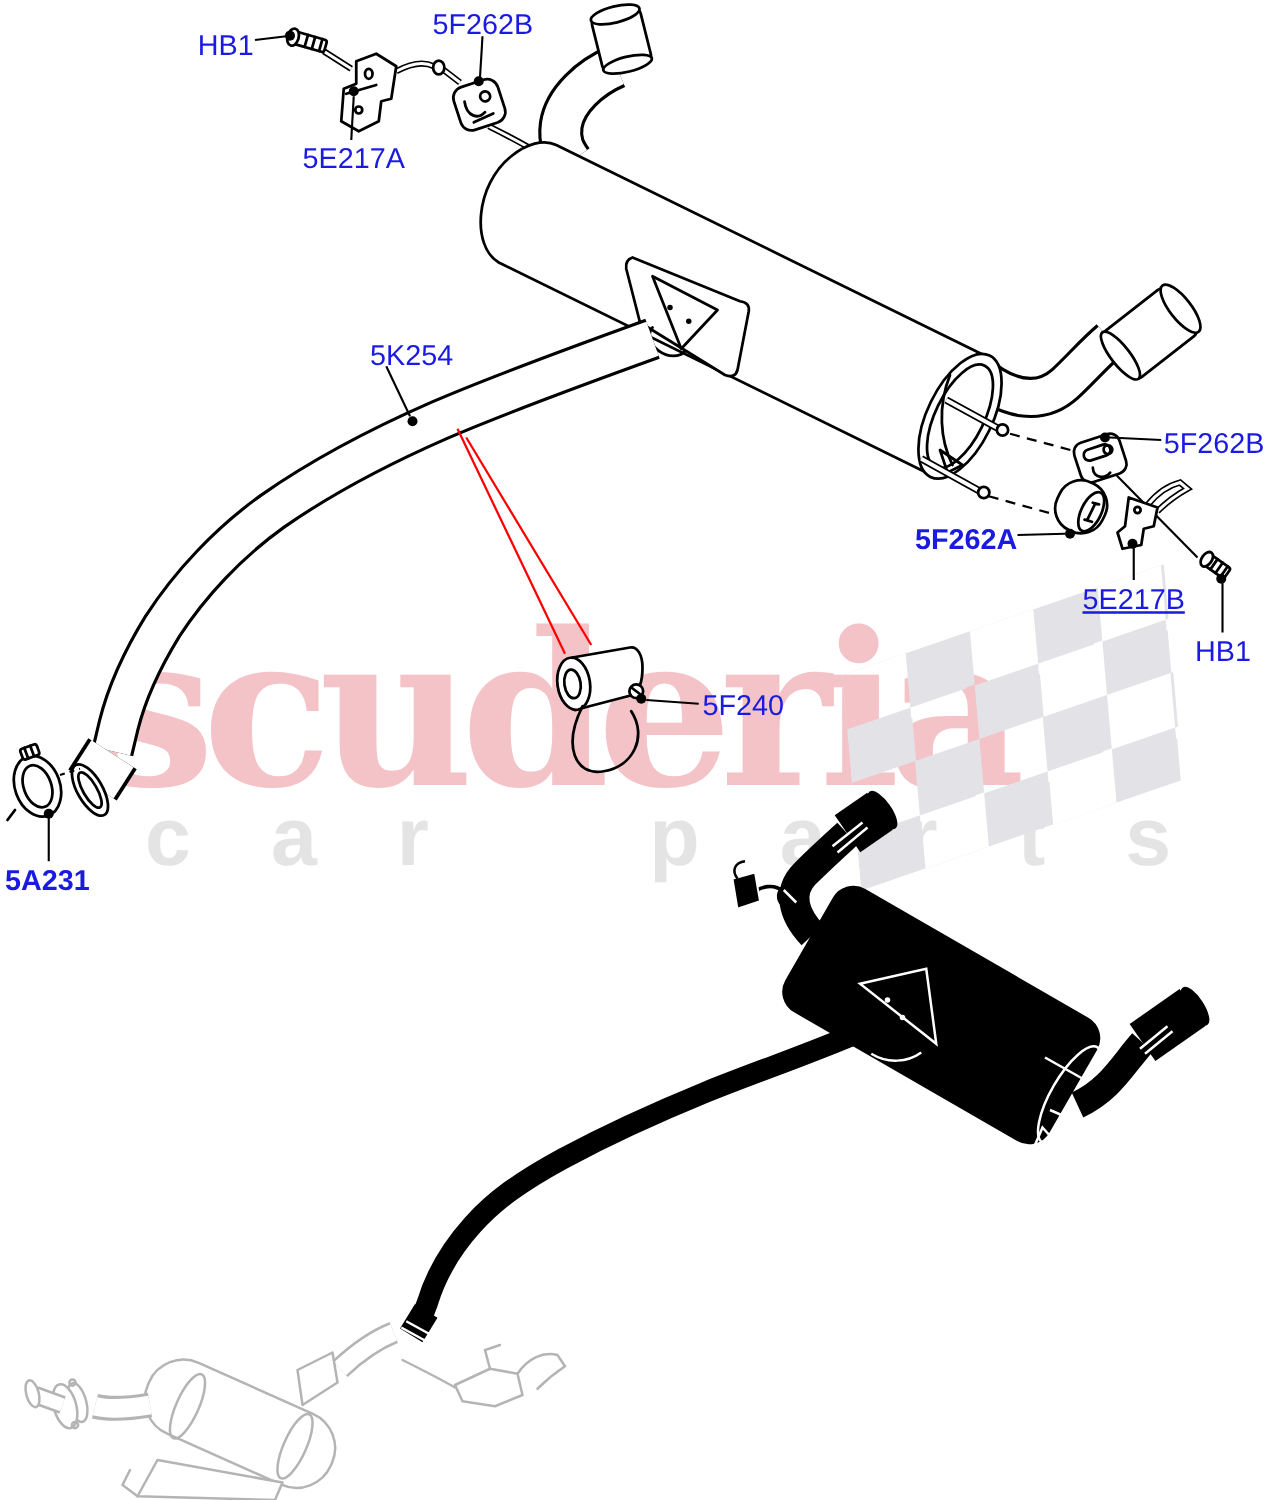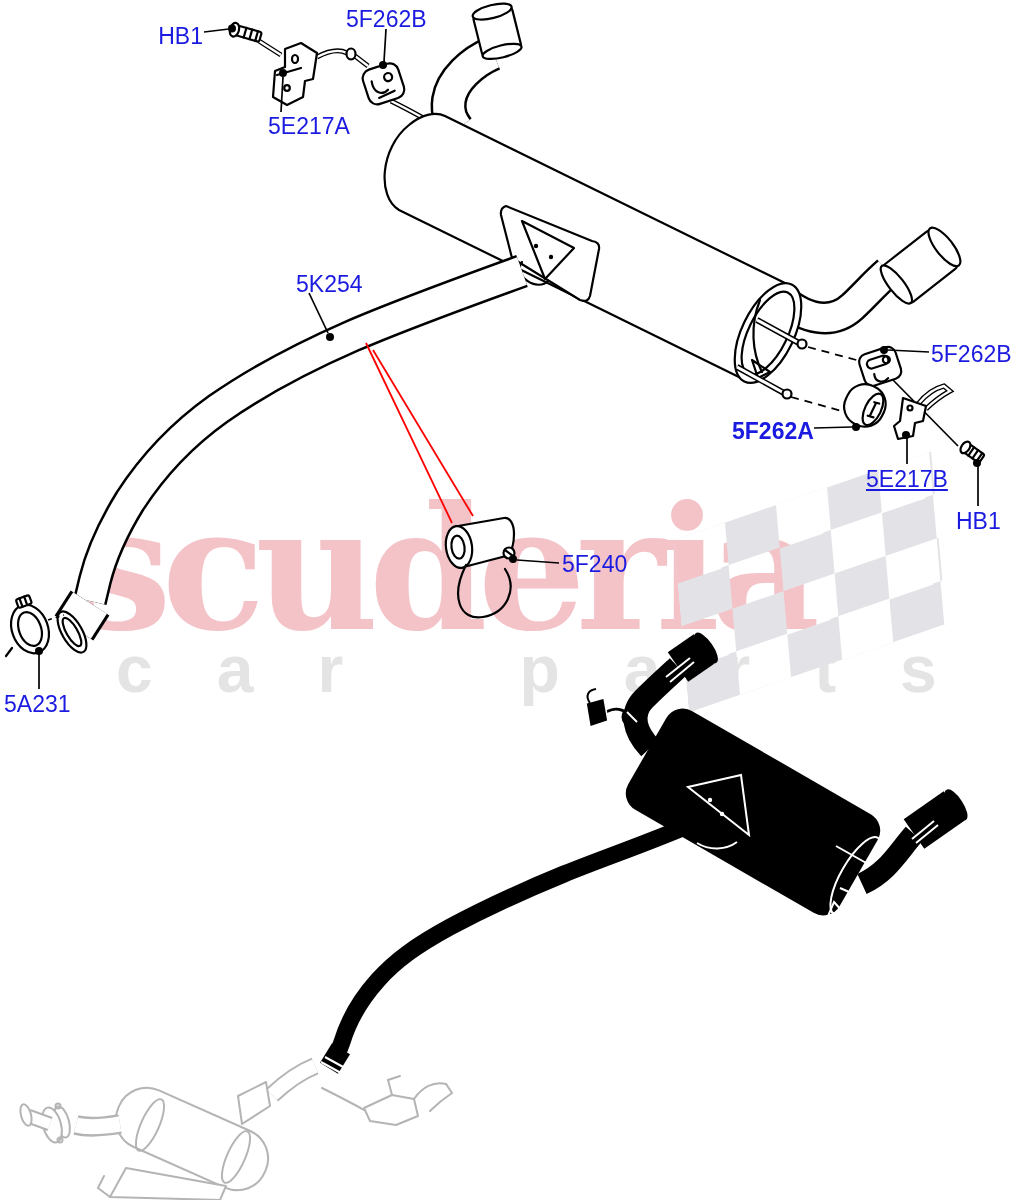--- a/index.html
+++ b/index.html
@@ -287,21 +287,21 @@
         <circle class="dot" cx="906" cy="435" r="4"></circle>
       <path class="ld" d="M978,506 L978,466"></path>
         <circle class="dot" cx="977" cy="463" r="4"></circle>
       <path class="ld" d="M39,689 L39,654"></path>
         <circle class="dot" cx="39" cy="651" r="4"></circle>
     </g>
   </svg>
 
   <div class="plabel ra" style="left:145px;top:24px;width:58px;">HB1</div>
   <div class="plabel" style="left:346px;top:7px;">5F262B</div>
-  <div class="plabel" style="left:242px;top:114px;margin-left:26px;">5E217A</div>
+  <div class="plabel" style="left:242px;top:114px;">5E217A</div>
   <div class="plabel" style="left:296px;top:272px;">5K254</div>
   <div class="plabel" style="left:562px;top:552px;">5F240</div>
   <div class="plabel" style="left:931px;top:342px;">5F262B</div>
   <div class="plabel ra" style="left:732px;top:419px;width:80px;font-weight:bold;">5F262A</div>
   <div class="plabel" style="left:866px;top:467px;text-decoration:underline;">5E217B</div>
   <div class="plabel" style="left:956px;top:509px;">HB1</div>
-  <div class="plabel" style="left:4px;top:692px;">5A231</div>
+  <div class="plabel" style="left:4px;top:692px;font-weight:bold;">5A231</div>
 </div>
 
 </body></html>

